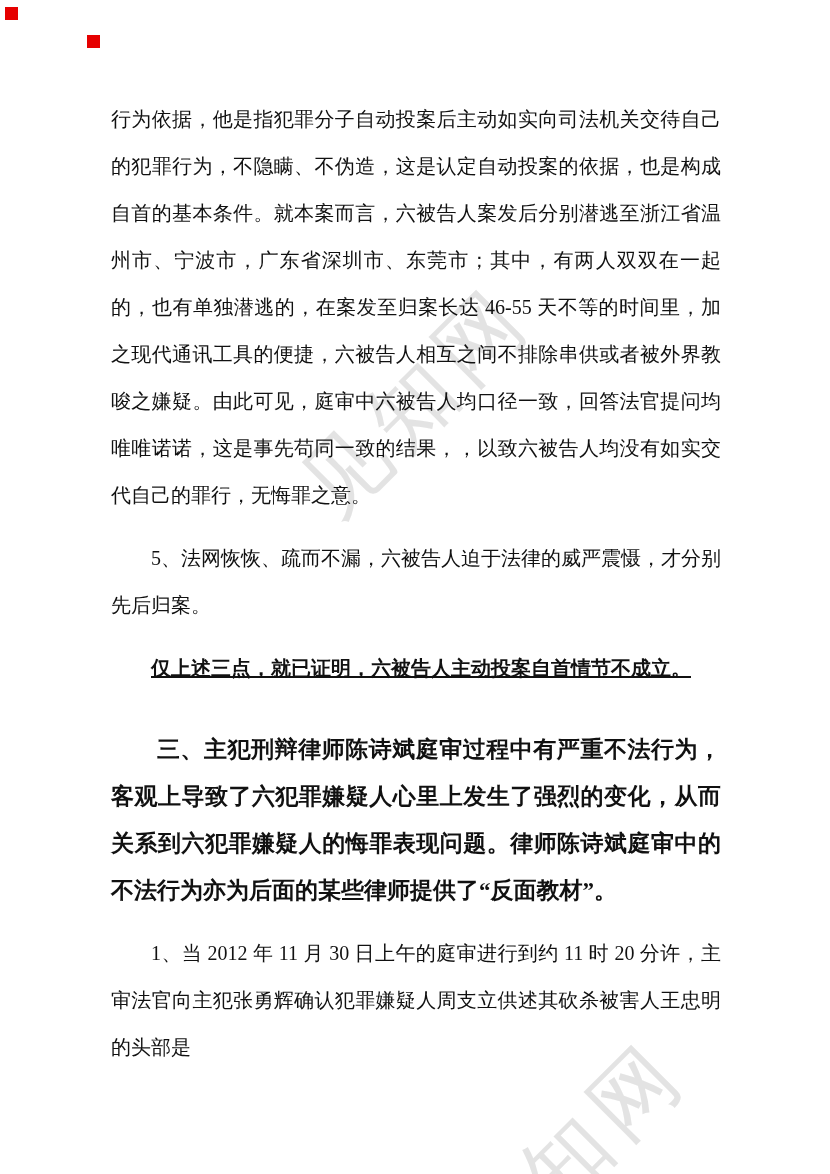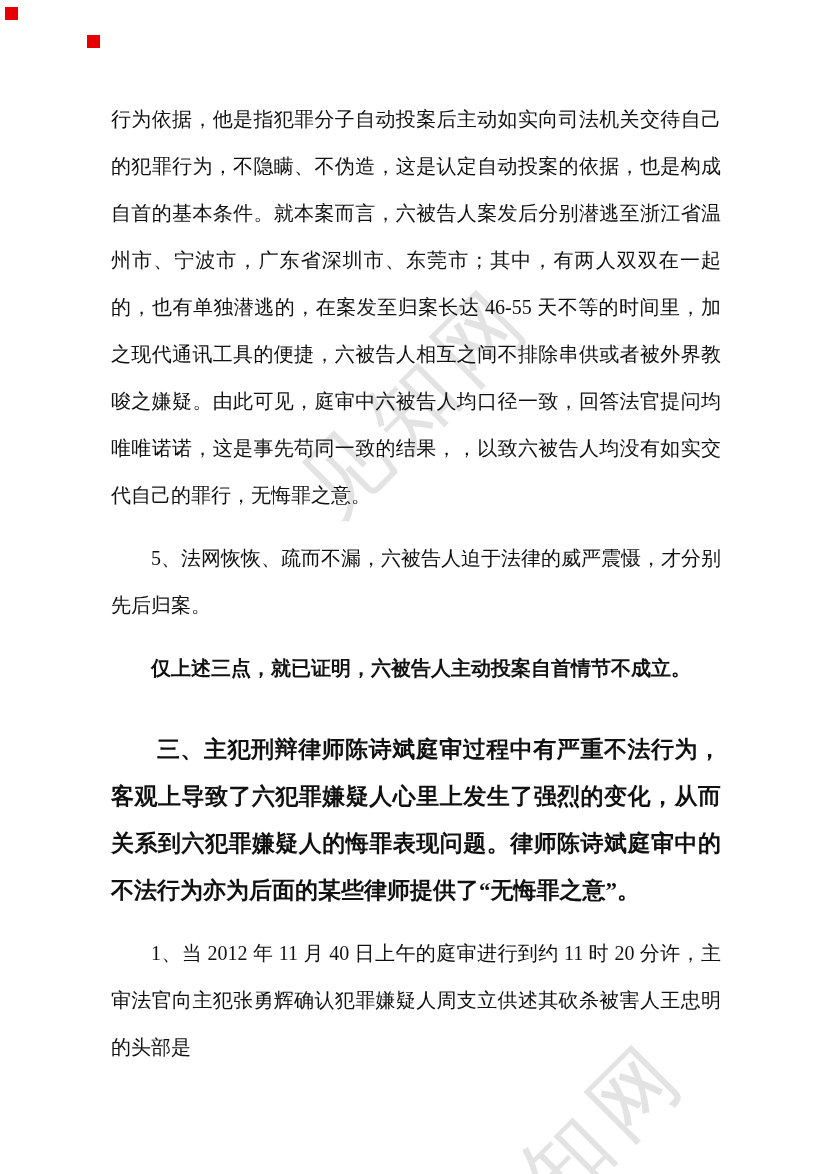--- a/index.html
+++ b/index.html
@@ -45,21 +45,21 @@
     z-index:1;
   }
   .content p{
     margin:16px;
     font-size:20px;
     line-height:47px;
     text-align:justify;
     text-justify:inter-ideograph;
   }
   p.indent{text-indent:2em;}
-  p.bold{font-weight:bold;}
+  p.bold{font-weight:bold;text-decoration:underline;}
   p.heading{
     font-size:23px;
     font-weight:bold;
     line-height:47px;
     text-indent:2em;
     margin-top:34px !important;
     margin-bottom:6px !important;
   }
 </style>
 </head>
@@ -70,17 +70,17 @@
   <div class="marker marker-1" style="background: rgb(230, 0, 0);"></div>
   <div class="marker marker-2" style="background: rgb(230, 0, 0);"></div>
 
   <div class="watermark wm-center" style="color: rgb(201, 201, 201);">见知网</div>
   <div class="watermark wm-bottom" style="color: rgb(201, 201, 201);">见知网</div>
 
   <div class="content">
     <p>行为依据，他是指犯罪分子自动投案后主动如实向司法机关交待自己的犯罪行为，不隐瞒、不伪造，这是认定自动投案的依据，也是构成自首的基本条件。就本案而言，六被告人案发后分别潜逃至浙江省温州市、宁波市，广东省深圳市、东莞市；其中，有两人双双在一起的，也有单独潜逃的，在案发至归案长达 46-55 天不等的时间里，加之现代通讯工具的便捷，六被告人相互之间不排除串供或者被外界教唆之嫌疑。由此可见，庭审中六被告人均口径一致，回答法官提问均唯唯诺诺，这是事先苟同一致的结果，，以致六被告人均没有如实交代自己的罪行，无悔罪之意。</p>
     <p class="indent">5、法网恢恢、疏而不漏，六被告人迫于法律的威严震慑，才分别先后归案。</p>
     <p class="indent bold">仅上述三点，就已证明，六被告人主动投案自首情节不成立。</p>
-    <p class="heading">三、主犯刑辩律师陈诗斌庭审过程中有严重不法行为，客观上导致了六犯罪嫌疑人心里上发生了强烈的变化，从而关系到六犯罪嫌疑人的悔罪表现问题。律师陈诗斌庭审中的不法行为亦为后面的某些律师提供了“无悔罪之意”。</p>
-    <p class="indent">1、当 2012 年 11 月 40 日上午的庭审进行到约 11 时 20 分许，主审法官向主犯张勇辉确认犯罪嫌疑人周支立供述其砍杀被害人王忠明的头部是</p>
+    <p class="heading">三、主犯刑辩律师陈诗斌庭审过程中有严重不法行为，客观上导致了六犯罪嫌疑人心里上发生了强烈的变化，从而关系到六犯罪嫌疑人的悔罪表现问题。律师陈诗斌庭审中的不法行为亦为后面的某些律师提供了“反面教材”。</p>
+    <p class="indent">1、当 2012 年 11 月 30 日上午的庭审进行到约 11 时 20 分许，主审法官向主犯张勇辉确认犯罪嫌疑人周支立供述其砍杀被害人王忠明的头部是</p>
   </div>
 
 </div>
 
 </body></html>

